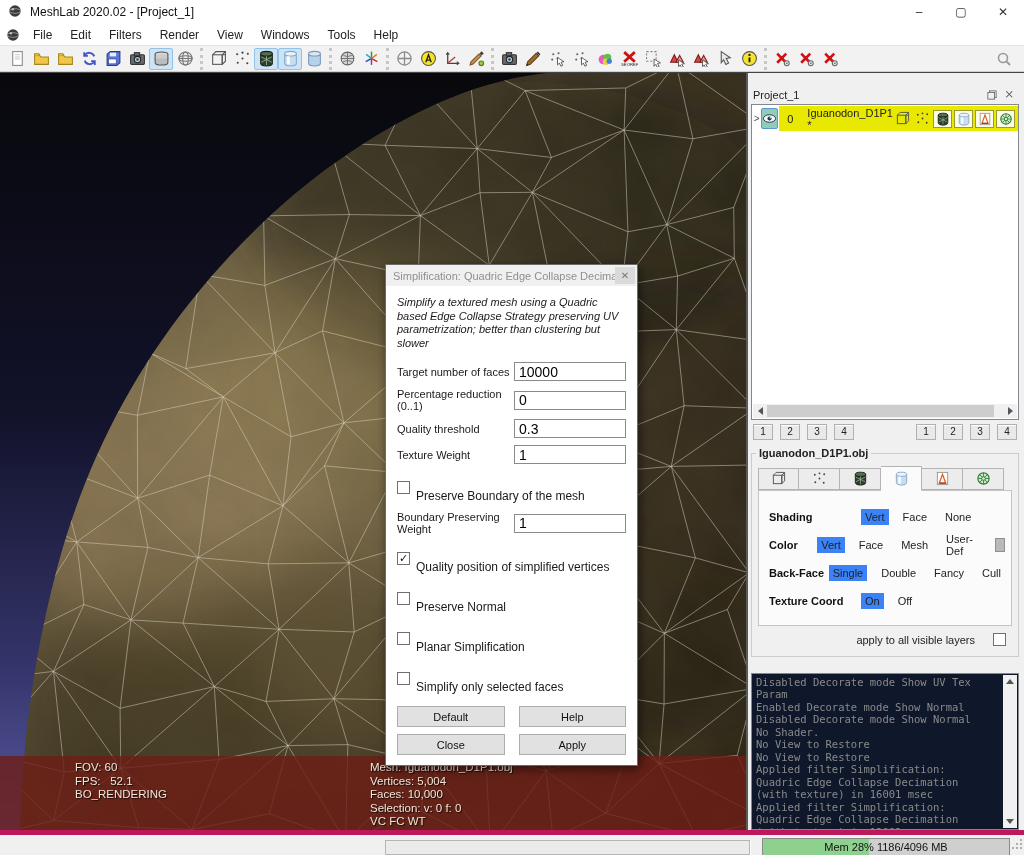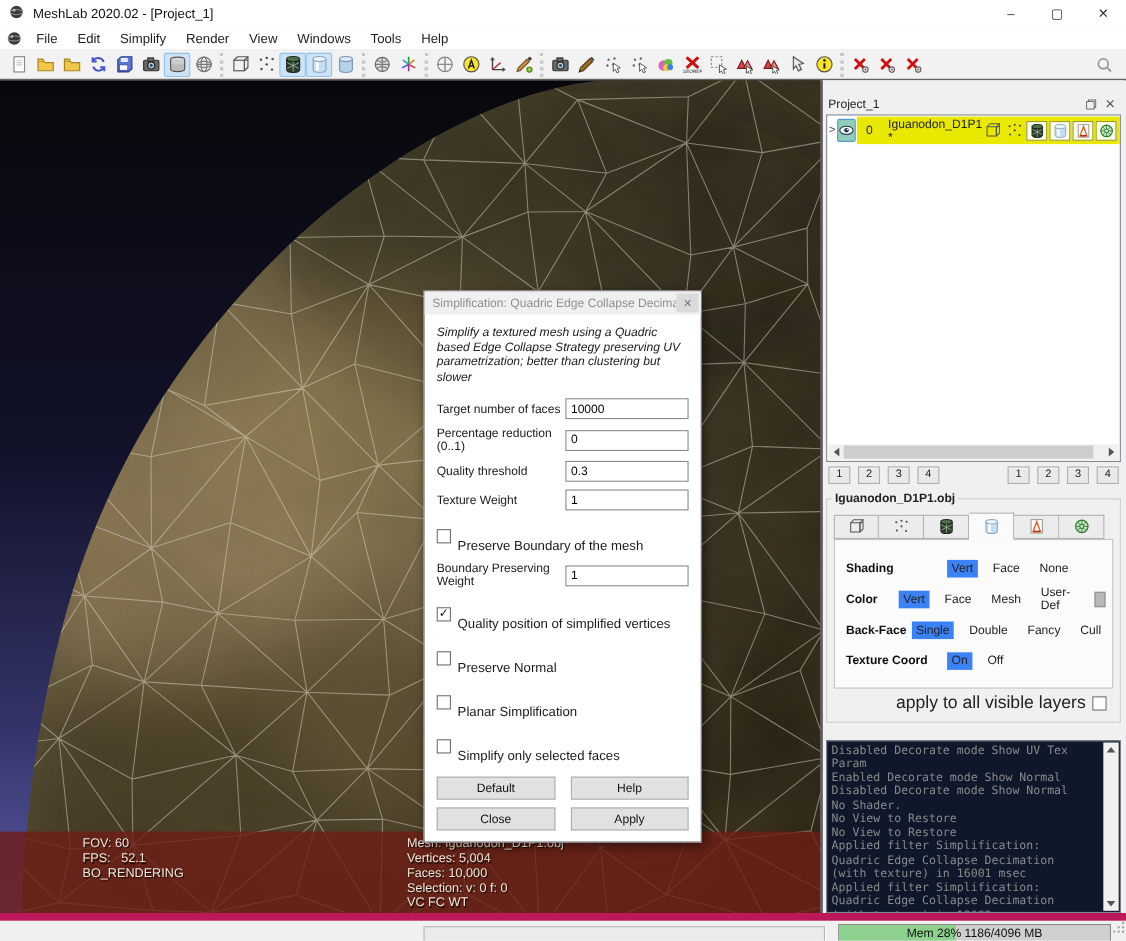--- a/index.html
+++ b/index.html
@@ -41,21 +41,21 @@
   .dialog { position:absolute; left:385px; top:264px; width:253px; background:#ffffff;
     border:1px solid #6b6b6b; box-shadow:2px 3px 10px rgba(0,0,0,.55); z-index:50; }
   .dlg-title { height:21px; background:#f0f0f0; display:flex; align-items:center; padding-left:7px; }
   .dlg-title-text { font-size:11px; color:#8f8f8f; flex:1; white-space:nowrap; overflow:hidden; }
   .dlg-close { width:20px; height:17px; background:#dadada; margin-right:2px; display:flex;
     align-items:center; justify-content:center; font-size:10px; color:#777;}
   .dlg-body { padding:10px 11px 10px 11px; }
   .dlg-desc { font-size:11px; font-style:italic; color:#1a1a1a; line-height:13.5px; margin-bottom:12px;}
   .dlg-row { display:flex; align-items:center; margin-bottom:7px; }
   .dlg-row label { flex:1; font-size:11px; color:#1a1a1a; }
-  .dlg-row input { width:112px; height:19px; border:1px solid #8a8a8a; font-size:11px; padding-left:4px;
+  .dlg-row input { width:112px; height:19px; border:1px solid #8a8a8a; font-size:14px; padding-left:4px;
     font-family:"Liberation Sans",sans-serif;}
   .dlg-check { display:flex; align-items:center; margin-bottom:8px; }
   .cb { width:13px; height:13px; border:1px solid #707070; background:#fff; margin-right:6px;
     font-size:11px; line-height:11px; text-align:center; color:#111; flex:0 0 13px;}
   .dlg-check span.lbl { font-size:12px; color:#1a1a1a;margin-top:18px; }
   .dlg-buttons { display:grid; grid-template-columns:1fr 1fr; gap:7px 14px; margin-top:12px; }
   .dlg-btn { height:21px; background:#e1e1e1; border:1px solid #adadad; font-size:11px;
     display:flex; align-items:center; justify-content:center; color:#111;}
 
   
@@ -100,34 +100,34 @@
     display:flex; align-items:center; justify-content:center; margin-top:2px;}
   .tab:first-child { border-left:1px solid #b4b4b4; }
   .tab.sel { background:#fbfbfb; height:25px; margin-top:0; border-bottom:1px solid #fbfbfb; }
   .proppanel { border:1px solid #c4c4c4; background:#fbfbfb; margin:-1px 2px 0 2px; padding:12px 6px 10px 10px; }
   .prow { display:flex; align-items:center; height:28px; }
   .prow .plabel { width:92px; font-size:11px; font-weight:bold; color:#111; }
   .prow .opts { display:flex; align-items:center; gap:10px; }
   .opt { font-size:11px; color:#222; padding:2px 4px; }
   .opt.sel { background:#3b82f6; }
   .swatch { width:14px; height:14px; background:#b9b9b9; border:1px solid #8f8f8f; margin-left:4px;}
-  .applyrow { height:24px; display:flex; align-items:center; justify-content:flex-end; gap:6px;
-    font-size:16px; color:#222; padding-right:2px; margin-top:2px;}
+  .applyrow { height:24px; display:flex; align-items:center; justify-content:flex-end; gap:18px;
+    font-size:11px; color:#222; padding-right:2px; margin-top:2px;}
 
   .logbox { margin-top:16px; height:165px; background:#0f172a; border:1px solid #828790; position:relative;
     overflow:hidden;}
   .loglines { padding:2px 4px; font-family:"DejaVu Sans Mono", monospace; font-size:10.5px;
     line-height:12.5px; color:#8a8a8a; white-space:pre; }
   .vscroll { position:absolute; top:1px; bottom:1px; right:1px; width:14px; background:#f0f0f0;
     display:flex; flex-direction:column; align-items:center;}
   .vs-arrow { height:14px; width:14px; display:flex; align-items:center; justify-content:center;}
   .vs-track { flex:1; }
 
   
-  .statusbar { height:25px; background:#f0f0f0; position:relative; border-top:7px solid #be185d;}
+  .statusbar { height:25px; background:#f0f0f0; position:relative; border-top:5px solid #be185d;}
   .statuspane { position:absolute; left:385px; top:5px; width:365px; height:15px;
     border:1px solid #b5b5b5; background:#ebebeb; box-shadow:1px 1px 0 #fff;}
   .membar { position:absolute; right:14px; top:3px; width:248px; height:18px; border:1px solid #8a8a8a;
     background:#cfcfcf; }
   .memfill { position:absolute; left:0; top:0; bottom:0; background:#8ed08e; }
   .memlabel { position:absolute; left:0; right:0; top:2px; text-align:center; font-size:11px; color:#111;}
   .grip { position:absolute; right:1px; bottom:1px; }
 </style>
 </head>
 <body>
@@ -148,21 +148,21 @@
 
 <div class="menubar">
   <span class="applogo"><svg width="14" height="14" viewBox="0 0 16 16">
         <circle cx="8" cy="8" r="6.5" fill="#3a3a3a"></circle>
         <ellipse cx="8" cy="8" rx="6.5" ry="2.6" fill="none" stroke="#999"></ellipse>
         <circle cx="5.5" cy="6" r="1.5" fill="#bbb"></circle>
       </svg></span>
   <div id="menu-items" style="display:flex">
       <span class="menuitem">File</span>
       <span class="menuitem">Edit</span>
-      <span class="menuitem">Simplify</span>
+      <span class="menuitem">Filters</span>
       <span class="menuitem">Render</span>
       <span class="menuitem">View</span>
       <span class="menuitem">Windows</span>
       <span class="menuitem">Tools</span>
       <span class="menuitem">Help</span>
     </div>
 </div>
 
 <div class="toolbar">
   <div id="toolbar-groups" style="display:flex;height:100%;align-items:center">

